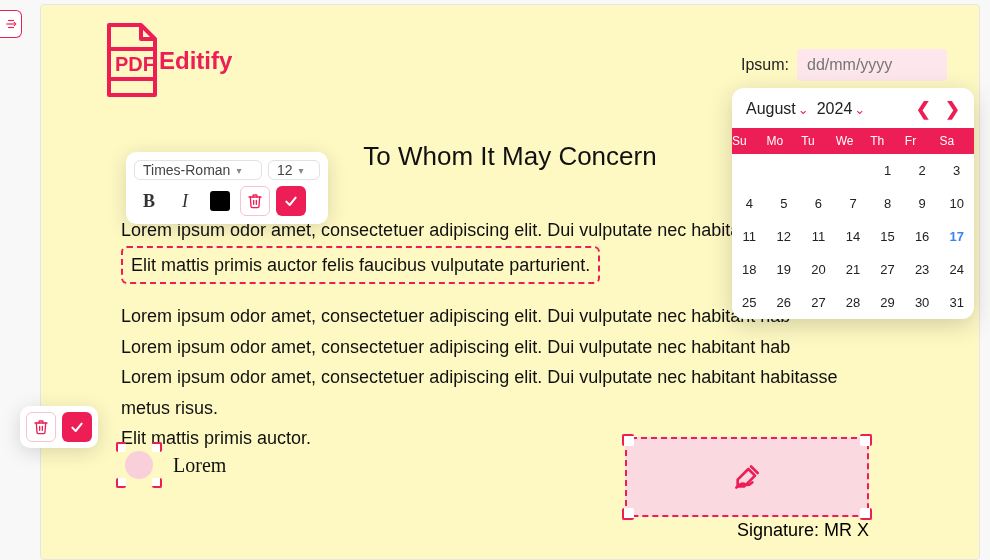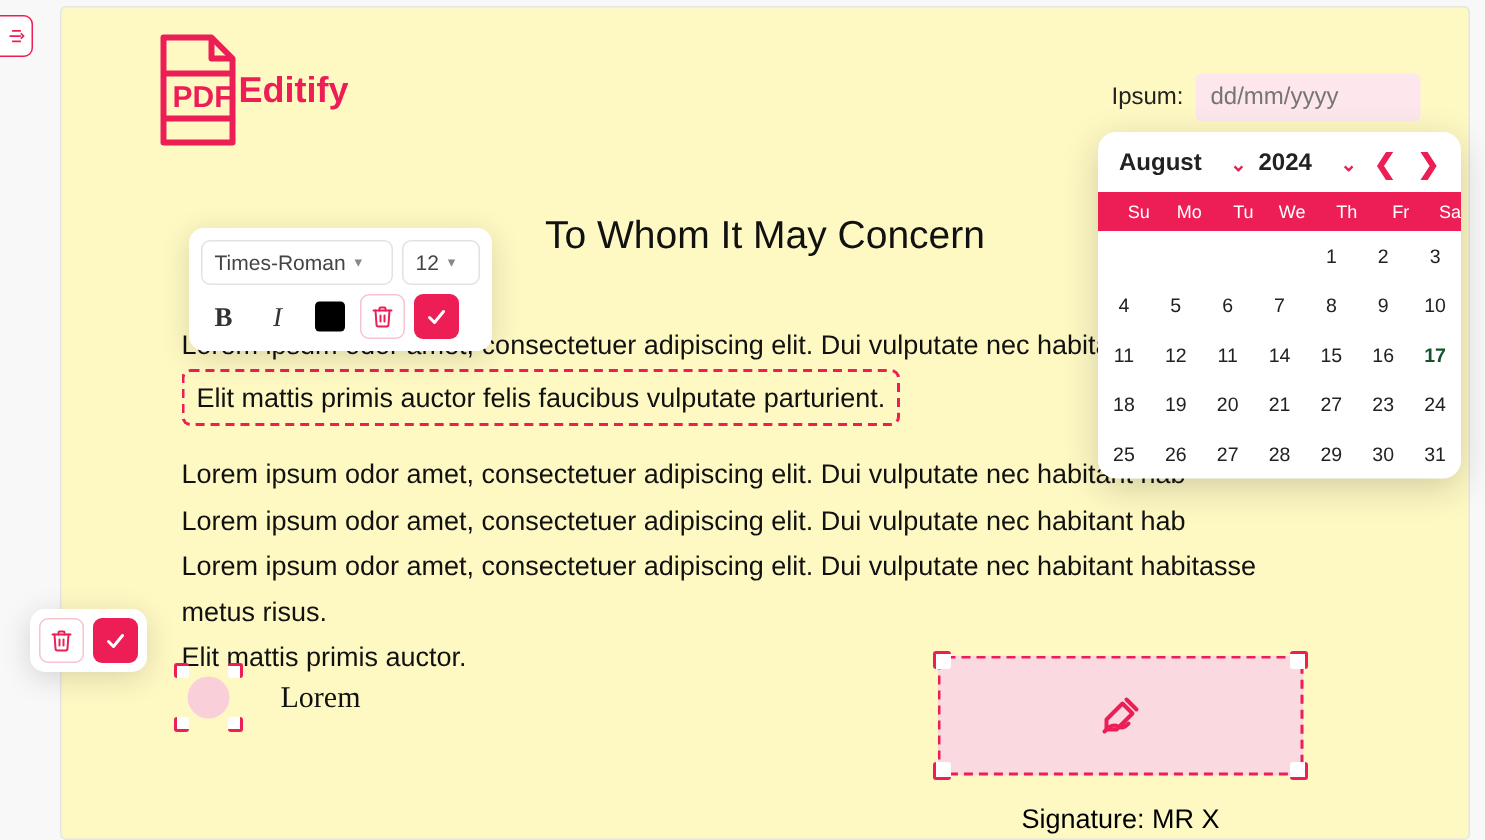--- a/index.html
+++ b/index.html
@@ -12,67 +12,67 @@
 .logo-text-editify { font-weight: 700; font-size: 24px; color: #ED1E56; }
 .logo-svg { margin-right: -6px; }
 .date-row { position: absolute; top: 44px; right: 32px; display: flex; align-items: center; gap: 8px; }
 .date-label { font-size: 16px; color: #222; }
 .date-input { width: 150px; height: 32px; background: #fde6ec; border: none; border-radius: 4px; padding: 0 10px; font-size: 16px; color: #b08b95; }
 .title { position: absolute; top: 136px; left: 0; right: 0; text-align: center; font-size: 26px; color: #111; font-weight: 400; }
 .para1 { position: absolute; top: 210px; left: 80px; right: 40px; font-size: 18px; color: #111; font-family: "Times New Roman", serif; line-height: 1.7; }
 .highlighted { display: inline-block; border: 2px dashed #ED1E56; border-radius: 6px; padding: 2px 8px; }
 .para2 { position: absolute; top: 296px; left: 80px; right: 100px; font-size: 18px; color: #111; font-family: "Times New Roman", serif; line-height: 1.7; }
 .options-area { position: absolute; top: 436px; left: 80px; }
-.opt-row { display: flex; align-items: center; gap: 30px; height: 48px; }
+.opt-row { display: flex; align-items: center; gap: 16px; height: 48px; }
 .radio-box { position: relative; width: 36px; height: 36px; display: flex; align-items: center; justify-content: center; }
 .radio-dot { width: 28px; height: 28px; border-radius: 50%; background: #f9cfd9; }
 .handle { position: absolute; width: 10px; height: 10px; border: 2px solid #ED1E56; border-radius: 2px; background: #fff; }
 .h-tl { top: -5px; left: -5px; border-right: none; border-bottom: none; }
 .h-tr { top: -5px; right: -5px; border-left: none; border-bottom: none; }
 .h-bl { bottom: -5px; left: -5px; border-right: none; border-top: none; }
 .h-br { bottom: -5px; right: -5px; border-left: none; border-top: none; }
 .opt-label { font-size: 20px; font-family: "Times New Roman", serif; color: #111; }
 .sig-area { position: absolute; top: 432px; left: 584px; width: 244px; }
 .sig-box { position: relative; width: 244px; height: 80px; background: #fad9e1; border: 2px dashed #ED1E56; border-radius: 6px; display: flex; align-items: center; justify-content: center; }
 .sig-box .handle { width: 12px; height: 12px; }
-.sig-caption { text-align: center; font-size: 18px; margin-top: 19px; }
+.sig-caption { text-align: right; font-size: 18px; margin-top: 3px; }
 
 .text-toolbar { position: absolute; top: 152px; left: 126px; width: 202px; background: #fff; border-radius: 10px; box-shadow: 0 4px 20px rgba(0,0,0,0.15); padding: 8px; }
 .tb-row { display: flex; gap: 6px; align-items: center; }
 .tb-row + .tb-row { margin-top: 6px; }
-.tb-select { height: 30px; border: 1px solid #e2e2e2; border-radius: 6px; display: flex; align-items: center; padding: 0 8px; font-size: 14px; color: #444; gap: 6px; cursor: pointer; }
+.tb-select { height: 20px; border: 1px solid #e2e2e2; border-radius: 6px; display: flex; align-items: center; padding: 0 8px; font-size: 14px; color: #444; gap: 6px; cursor: pointer; }
 .tb-select.font { flex: 1; }
 .tb-select.size { width: 52px; }
 .tb-btn { width: 30px; height: 30px; border: 1px solid transparent; border-radius: 6px; display: flex; align-items: center; justify-content: center; font-size: 16px; cursor: pointer; color: #333; }
 .tb-btn.bold { font-weight: 700; font-family: "Times New Roman", serif; font-size: 18px; }
 .tb-btn.italic { font-style: italic; font-family: "Times New Roman", serif; font-size: 18px; }
 .tb-color { width: 20px; height: 20px; background: #000; border-radius: 3px; margin: 0 4px; cursor: pointer; }
 .tb-btn.delete { border: 1px solid #f5c4cf; color: #ED1E56; }
 .tb-btn.confirm { background: #ED1E56; color: #fff; }
 .chev { font-size: 10px; color: #888; }
 
 .opt-toolbar { position: absolute; top: 406px; left: 20px; background: #fff; border-radius: 10px; box-shadow: 0 4px 20px rgba(0,0,0,0.15); padding: 6px; display: flex; gap: 6px; align-items: center; }
 .opt-toolbar .ob { height: 30px; border-radius: 6px; display: flex; align-items: center; justify-content: center; cursor: pointer; }
 .ob.delete { width: 30px; border: 1px solid #f5c4cf; color: #ED1E56; }
 .ob.add { border: 1px solid #f5c4cf; color: #ED1E56; padding: 0 10px; gap: 6px; font-size: 14px; font-weight: 500; }
 .ob.confirm { width: 30px; background: #ED1E56; color: #fff; }
 
 .datepicker { position: absolute; top: 88px; right: 16px; width: 242px; background: #fff; border-radius: 12px; box-shadow: 0 6px 24px rgba(0,0,0,0.18); overflow: hidden; }
 .dp-head { display: flex; align-items: center; justify-content: space-between; padding: 10px 14px 8px; }
 .dp-title { display: flex; gap: 8px; }
-.dp-sel { display: flex; align-items: center; gap: 19px; font-weight: 700; font-size: 16px; color: #222; cursor: pointer; }
+.dp-sel { display: flex; align-items: center; gap: 2px; font-weight: 400; font-size: 16px; color: #222; cursor: pointer; }
 .dp-sel .chev2 { color: #ED1E56; font-size: 13px; }
 .dp-nav { display: flex; gap: 14px; }
 .dp-arrow { color: #ED1E56; font-weight: 700; font-size: 18px; cursor: pointer; }
 .dp-weekdays { display: grid; grid-template-columns: repeat(7, 1fr); background: #ED1E56; color: #fff; font-size: 12px; }
-.dp-weekdays div { text-align: right; padding: 6px 0; }
+.dp-weekdays div { text-align: left; padding: 6px 0; }
 .dp-grid { display: grid; grid-template-columns: repeat(7, 1fr); }
 .dp-cell { text-align: center; font-size: 13px; padding: 9px 0; color: #222; cursor: pointer; }
 .dp-cell.empty { cursor: default; }
-.dp-cell.today { color: #14532d; font-weight: 600; }
+.dp-cell.today { color: #3b82f6; font-weight: 600; }
 </style>
 </head>
 <body>
 
 <div class="collapse-tab">
   <svg viewBox="0 0 24 24" fill="none" stroke="#ED1E56" stroke-width="2">
       <line x1="7" y1="6" x2="17" y2="6"></line>
       <line x1="4" y1="12" x2="17" y2="12"></line>
       <line x1="7" y1="18" x2="17" y2="18"></line>
       <polyline points="20,9 23,12 20,15" transform="translate(-3,0)"></polyline>

